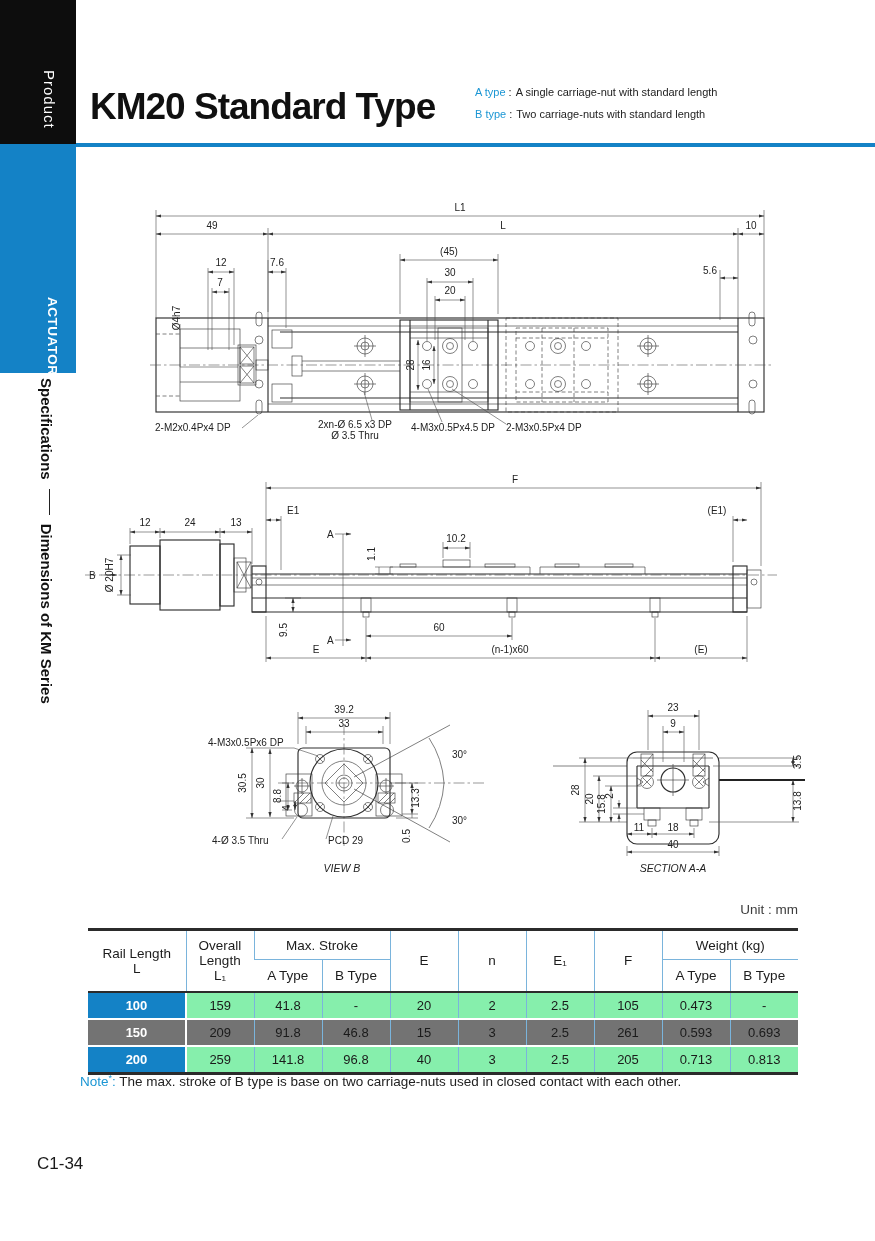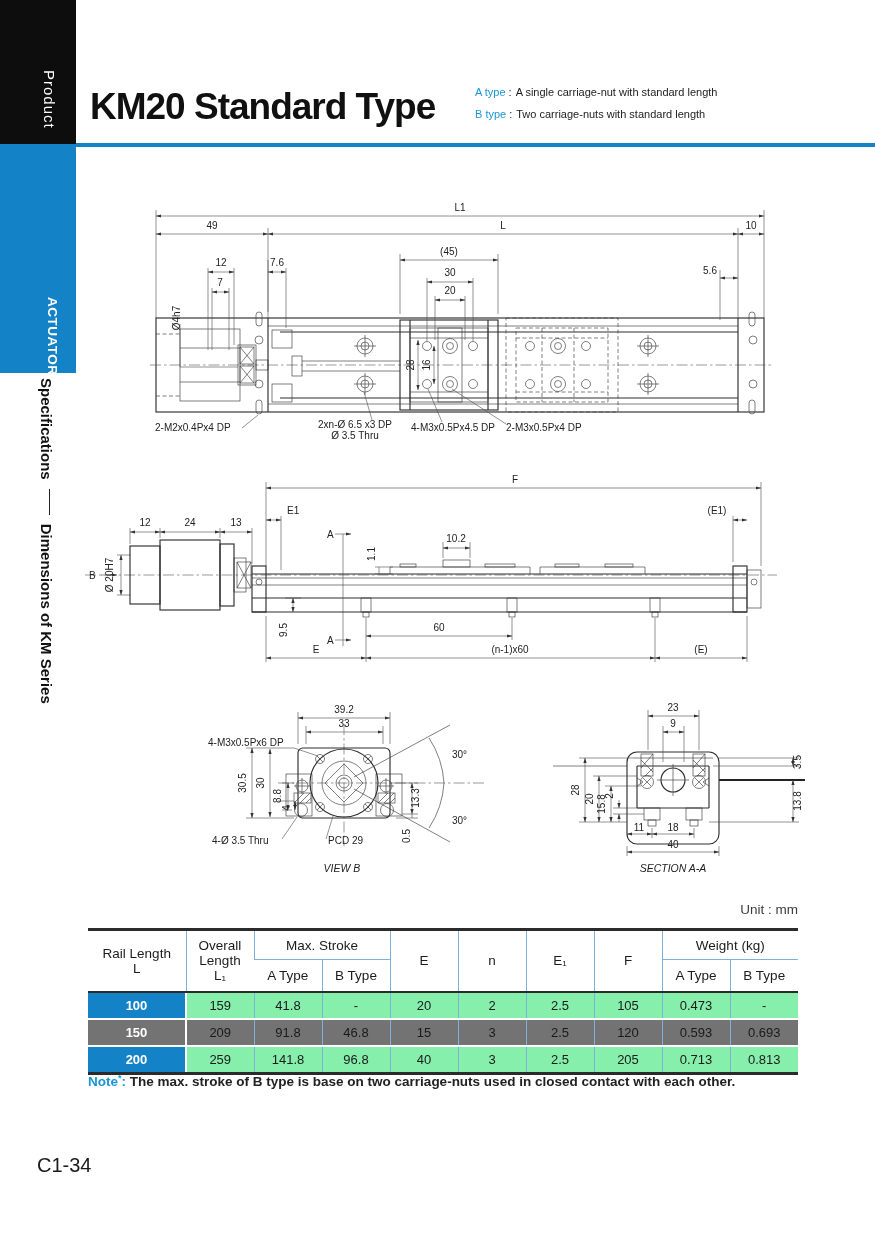--- a/index.html
+++ b/index.html
@@ -44,24 +44,24 @@
   table.spec .h1{height:30px;} .h2{height:32px;}
   table.spec thead .bb{border-bottom:2.5px solid #2b2b2b;}
   table.spec thead .sub{border-top:1px solid #7ab4dc;}
   table.spec{border-top:3px solid #2b2b2b;border-bottom:3px solid #2b2b2b;}
   table.spec td{height:25px;background:#86efac;border-left:1px solid #7ab4dc;border-top:2px solid #fff;}
   table.spec tr.alt td{background:#737373;}
   table.spec td.rowhead{font-weight:bold;color:#fff;border-left:none;border-right:2px solid #fff;}
   tr.hl-blue td.rowhead{background:#1482c6;}
   tr.hl-gray td.rowhead{background:#a7a9ac;}
 
-  .note{left:88px;top:1072px;font-size:13.5px;color:#222;font-weight:bold;}
+  .note{left:80px;top:1072px;font-size:13.5px;color:#222;}
   .note .nlabel{color:#1b96d4;}
   .note sup{font-size:9px;}
-  .page-number{left:37px;top:1154px;font-size:20px;color:#1a1a1a;}
+  .page-number{left:37px;top:1154px;font-size:17px;color:#1a1a1a;}
 </style>
 </head>
 <body>
 
 <div class="page">
 
   <div class="abs product-tab"></div>
   <div class="abs product-label">Product</div>
   <div class="abs actuator-tab"></div>
   <div class="abs actuator-label">ACTUATOR</div>
@@ -587,21 +587,21 @@
         <td>-</td>
       </tr>
       <tr class="hl-gray alt">
         <td class="rowhead">150</td>
         <td>209</td>
         <td>91.8</td>
         <td>46.8</td>
         <td>15</td>
         <td>3</td>
         <td>2.5</td>
-        <td>120</td>
+        <td>261</td>
         <td>0.593</td>
         <td>0.693</td>
       </tr>
       <tr class="hl-blue">
         <td class="rowhead">200</td>
         <td>259</td>
         <td>141.8</td>
         <td>96.8</td>
         <td>40</td>
         <td>3</td>

